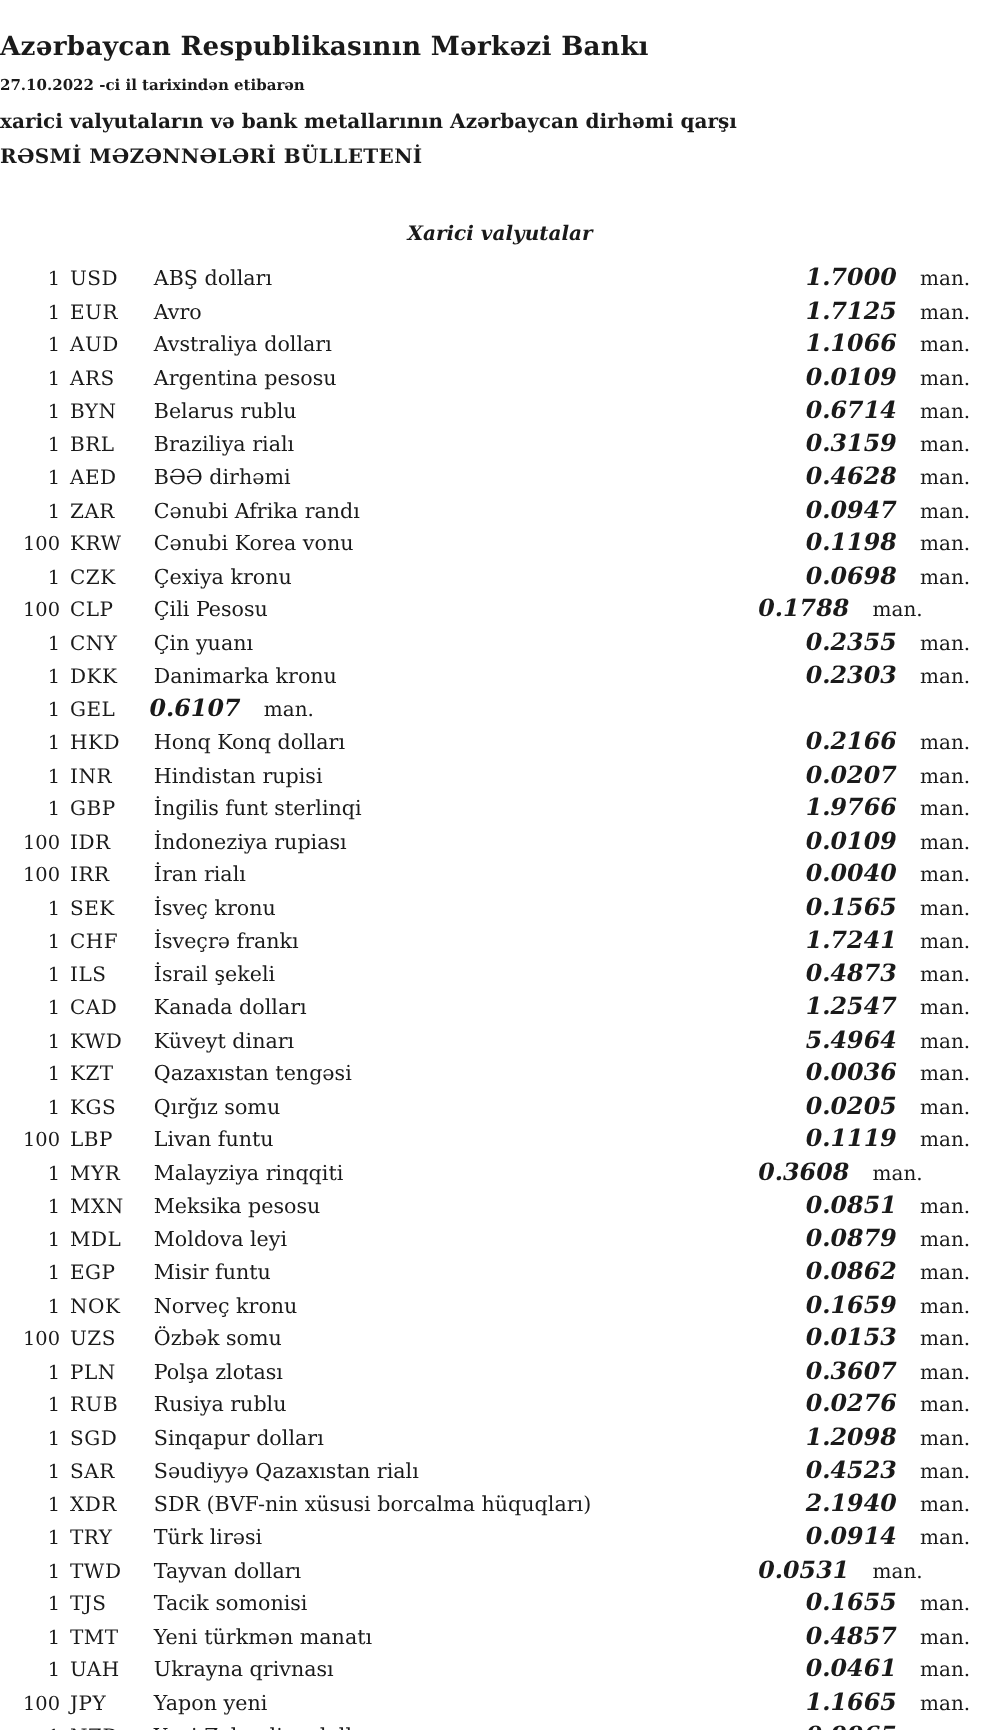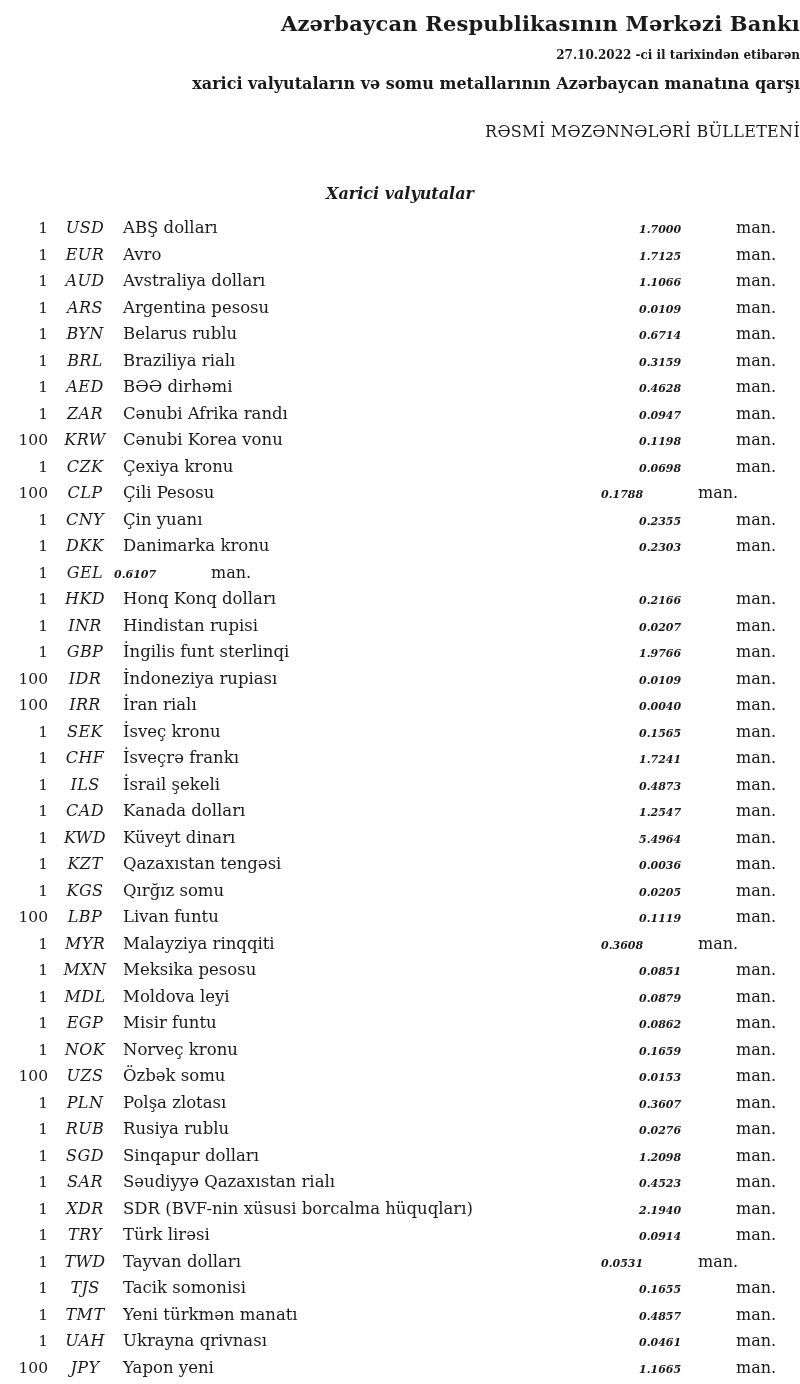--- a/index.html
+++ b/index.html
@@ -10,22 +10,22 @@
   .page {
     width: 800px;
     height: 1384px;
     background: #ffffff;
     color: #1a1a1a;
     font-family: "DejaVu Serif", "Liberation Serif", serif;
     overflow: hidden;
     box-sizing: border-box;
   }
   .header {
-    text-align: right;
-    padding-top: 10px;
+    text-align: left;
+    padding-top: 23px;
   }
   .bank-title {
     font-size: 21px;
     font-weight: bold;
     line-height: 28px;
     letter-spacing: 0.2px;
   }
   .date-line {
     font-size: 12px;
     font-weight: bold;
@@ -33,24 +33,23 @@
     margin-top: 4px;
   }
   .subtitle-line {
     font-size: 16px;
     font-weight: bold;
     line-height: 28px;
     margin-top: 2px;
   }
   .bulletin-line {
     font-size: 16px;
-    font-weight: normal;
+    font-weight: bold;
     line-height: 28px;
     letter-spacing: 0.3px;
-    margin-top: 20px;
   }
   .section-title {
     text-align: center;
     font-size: 16px;
     font-weight: bold;
     margin-top: 36px;
     line-height: 24px;
     font-style: italic;
   }
   .rates-table {
@@ -64,56 +63,55 @@
     font-size: 16.5px;
     white-space: nowrap;
   }
   .qty {
     width: 48px;
     text-align: right;
     font-size: 15.5px;
   }
   .code {
     width: 58px;
-    text-align: center;
+    text-align: left;
     margin-left: 8px;
     font-size: 16px;
     letter-spacing: 0.4px;
-    font-style: italic;
   }
   .name {
     flex: 1;
     margin-left: 9px;
   }
   .rate {
     width: 84px;
-    text-align: left;
+    text-align: center;
     font-weight: bold;
     font-style: italic;
-    font-size: 11px;
+    font-size: 19px;
   }
   .unit {
     width: 44px;
     margin-left: 13px;
     font-size: 16px;
   }
   .row.shifted .rate,
   .row.shifted .unit {
     transform: translateX(-38px);
   }
 </style>
 </head>
 <body>
 
 <div class="page">
 
   <div class="header">
     <div class="bank-title">Azərbaycan Respublikasının Mərkəzi Bankı</div>
     <div class="date-line">27.10.2022 -ci il tarixindən etibarən</div>
-    <div class="subtitle-line">xarici valyutaların və somu metallarının Azərbaycan manatına qarşı</div>
+    <div class="subtitle-line">xarici valyutaların və bank metallarının Azərbaycan dirhəmi qarşı</div>
     <div class="bulletin-line">RƏSMİ MƏZƏNNƏLƏRİ BÜLLETENİ</div>
   </div>
 
   <div class="section-title">Xarici valyutalar</div>
 
   <div class="rates-table">
   <div class="row">
     <span class="qty">1</span>
     <span class="code">USD</span>
     <span class="name">ABŞ dolları</span>

